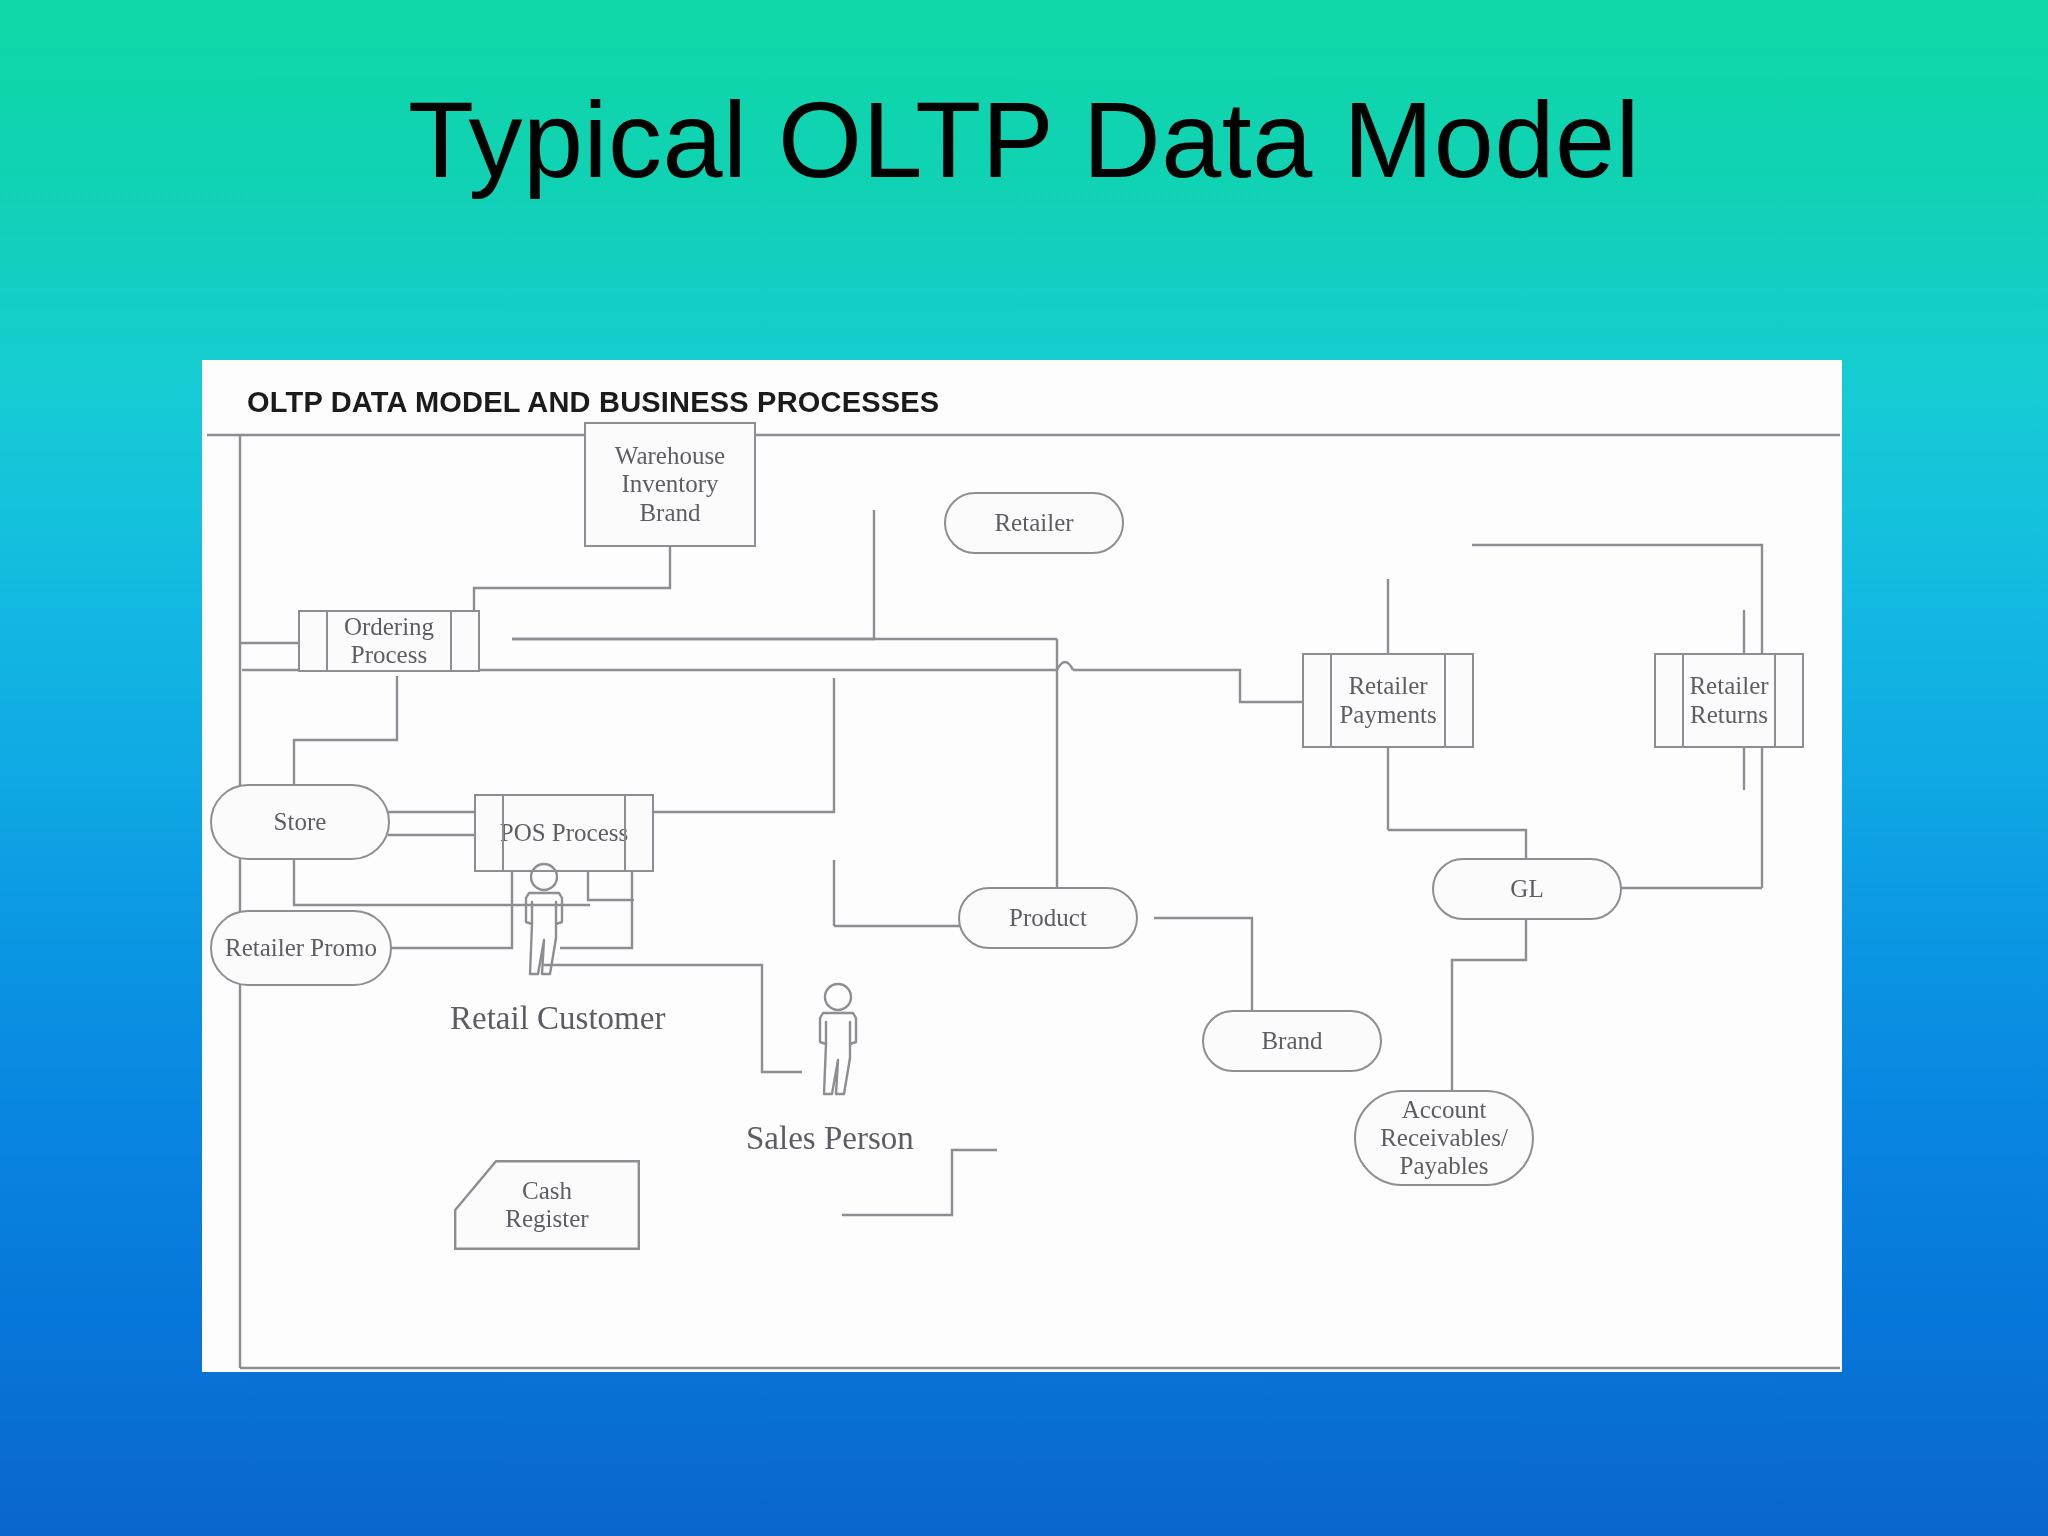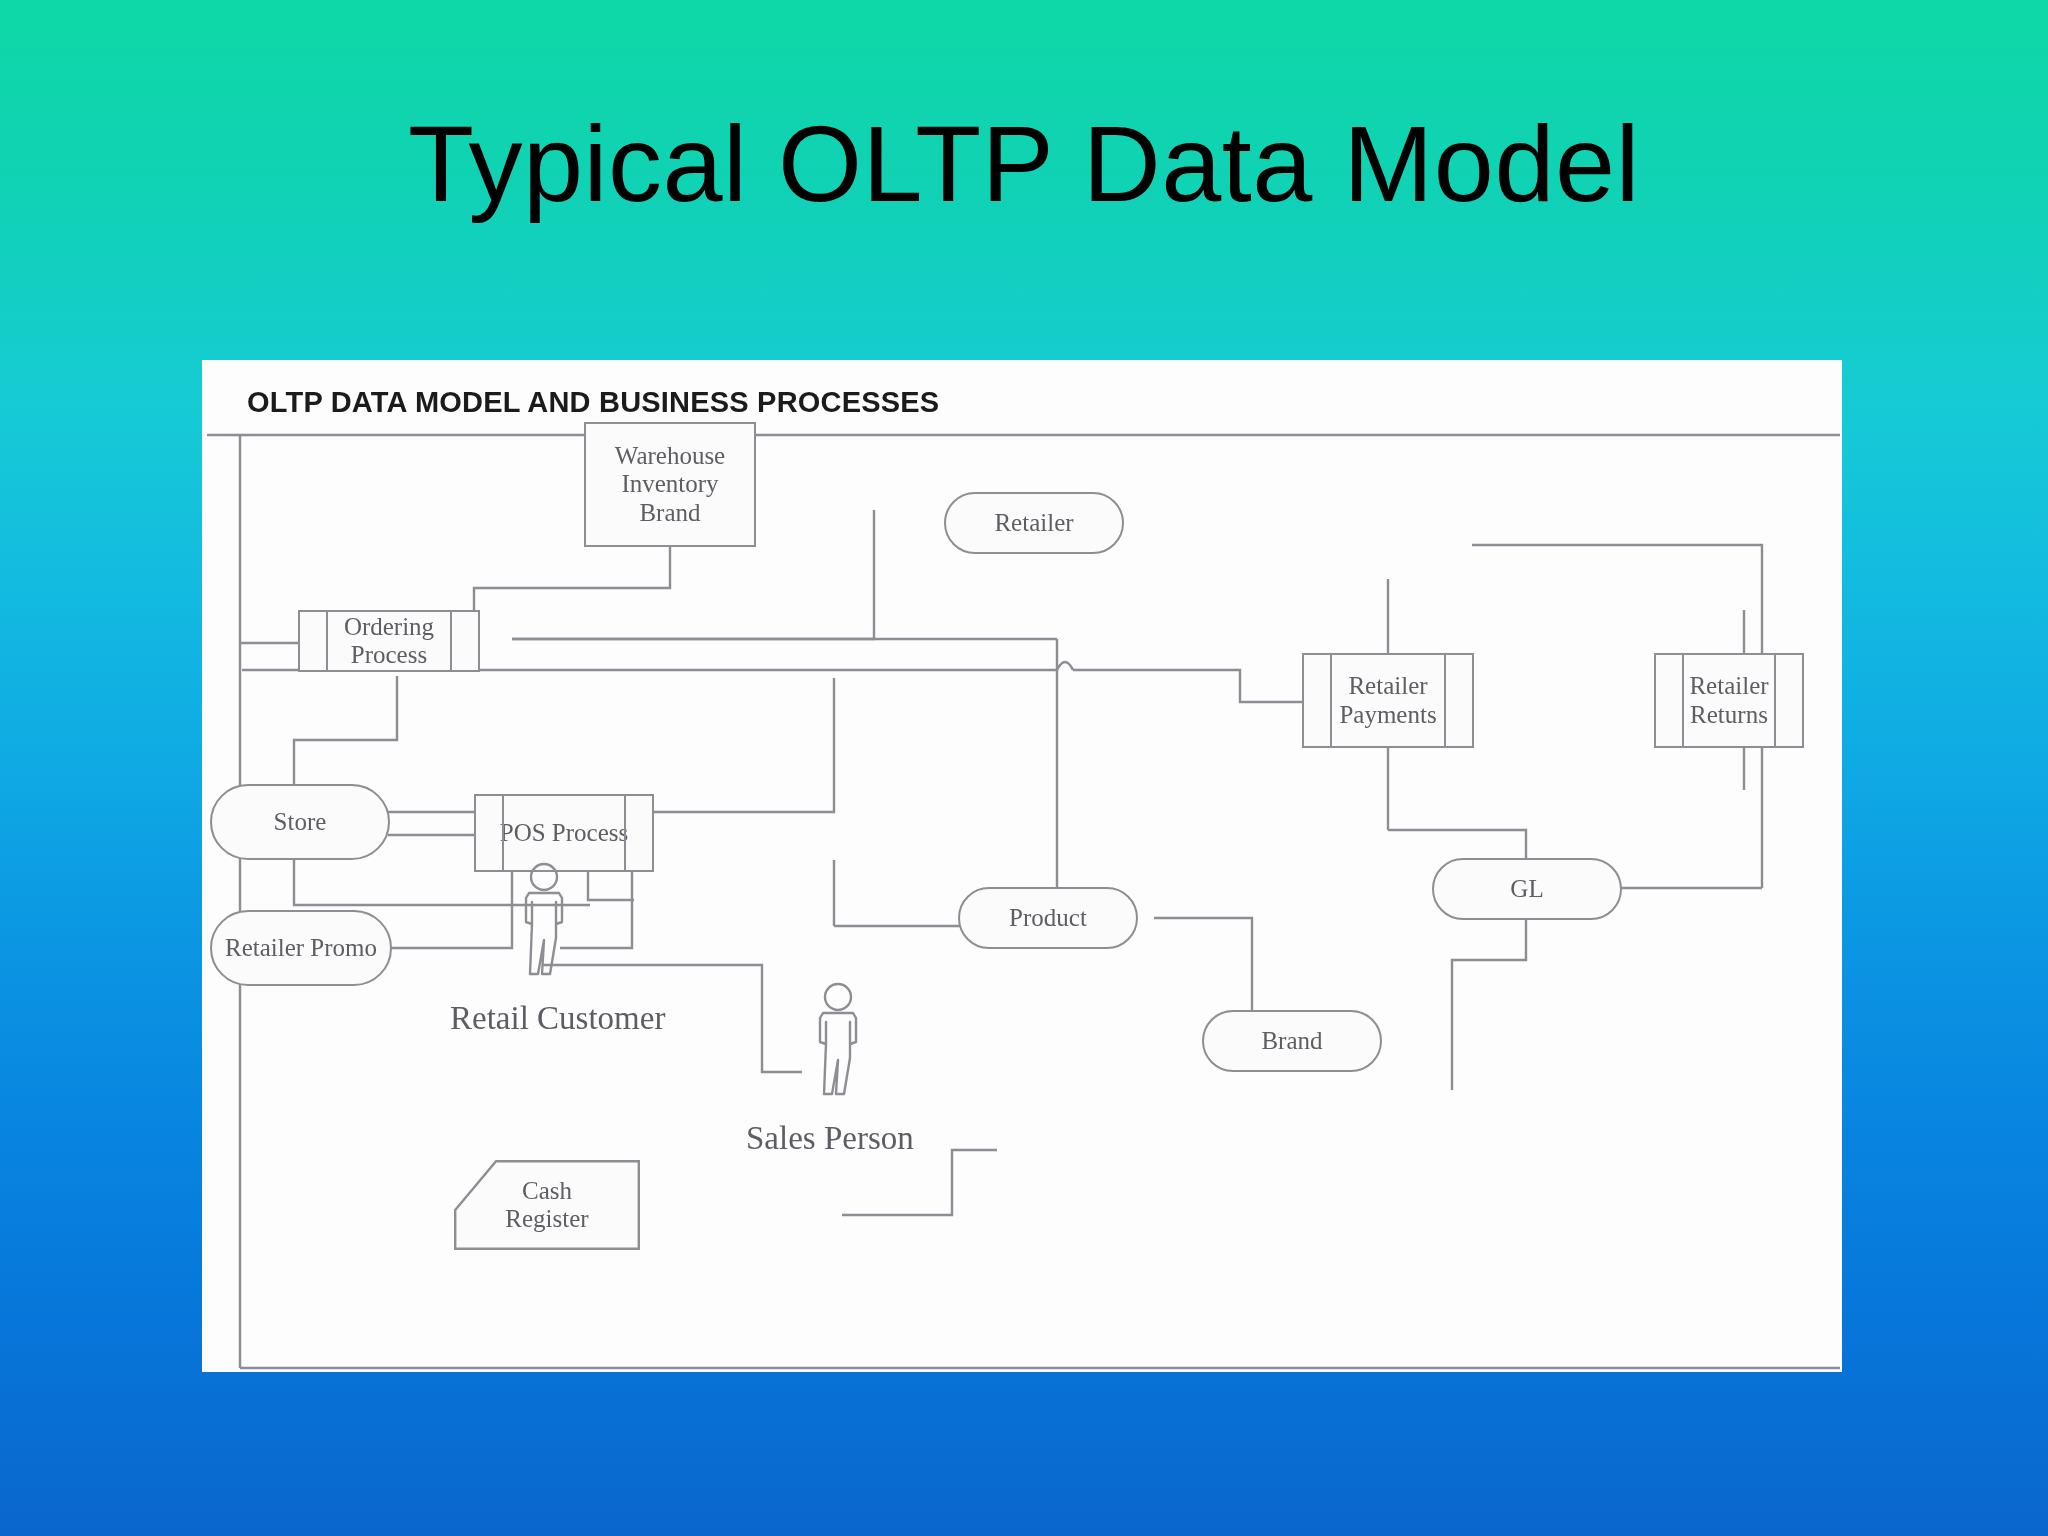--- a/index.html
+++ b/index.html
@@ -19,21 +19,21 @@
       #13bbe0 38%,
       #0fa9e4 50%,
       #0b95e2 62%,
       #0884e0 74%,
       #0776da 86%,
       #0a66cc 100%);
     overflow: hidden;
   }
   #slide-title {
     position: absolute;
-    top: 104px; left: 0; width: 2048px;
+    top: 80px; left: 0; width: 2048px;
     text-align: center;
     font-family: "Liberation Sans", sans-serif;
     font-size: 108px;
     font-weight: 300;
     letter-spacing: 0.5px;
     color: #000000;
     line-height: 1.12;
     white-space: nowrap;
   }
   #figure-panel {
@@ -241,20 +241,27 @@
     </div>
 
     <div class="node entity" style="left:1230px; top:498px; width:190px; height:62px;">
       <span>GL</span>
     </div>
 
     <div class="node entity" style="left:1000px; top:650px; width:180px; height:62px;">
       <span>Brand</span>
     </div>
 
+    <div class="node entity" style="left:1152px; top:730px; width:180px; height:96px; border-radius:48px;">
+      <div>
+        <span>Account</span><br>
+        <span>Receivables/</span><br>
+        <span>Payables</span>
+      </div>
+    </div>
 
     <div class="actor" style="left:296px; top:500px; width:92px; height:118px;">
       <svg width="92" height="118" viewBox="0 0 92 118">
         <g fill="none" stroke="#8d8d93" stroke-width="2.4" stroke-linejoin="round">
           <circle cx="46" cy="17" r="13"></circle>
           <path d="M 31 33 L 61 33 L 64 38 L 64 62 L 58 64 L 58 42 L 58 78 L 52 114 L 44 114 L 46 80 L 40 114 L 32 114 L 34 64 L 34 42 L 34 64 L 28 62 L 28 38 Z"></path>
         </g>
       </svg>
     </div>
     <div class="actor-label" style="left:248px; top:620px;">Retail Customer</div>

